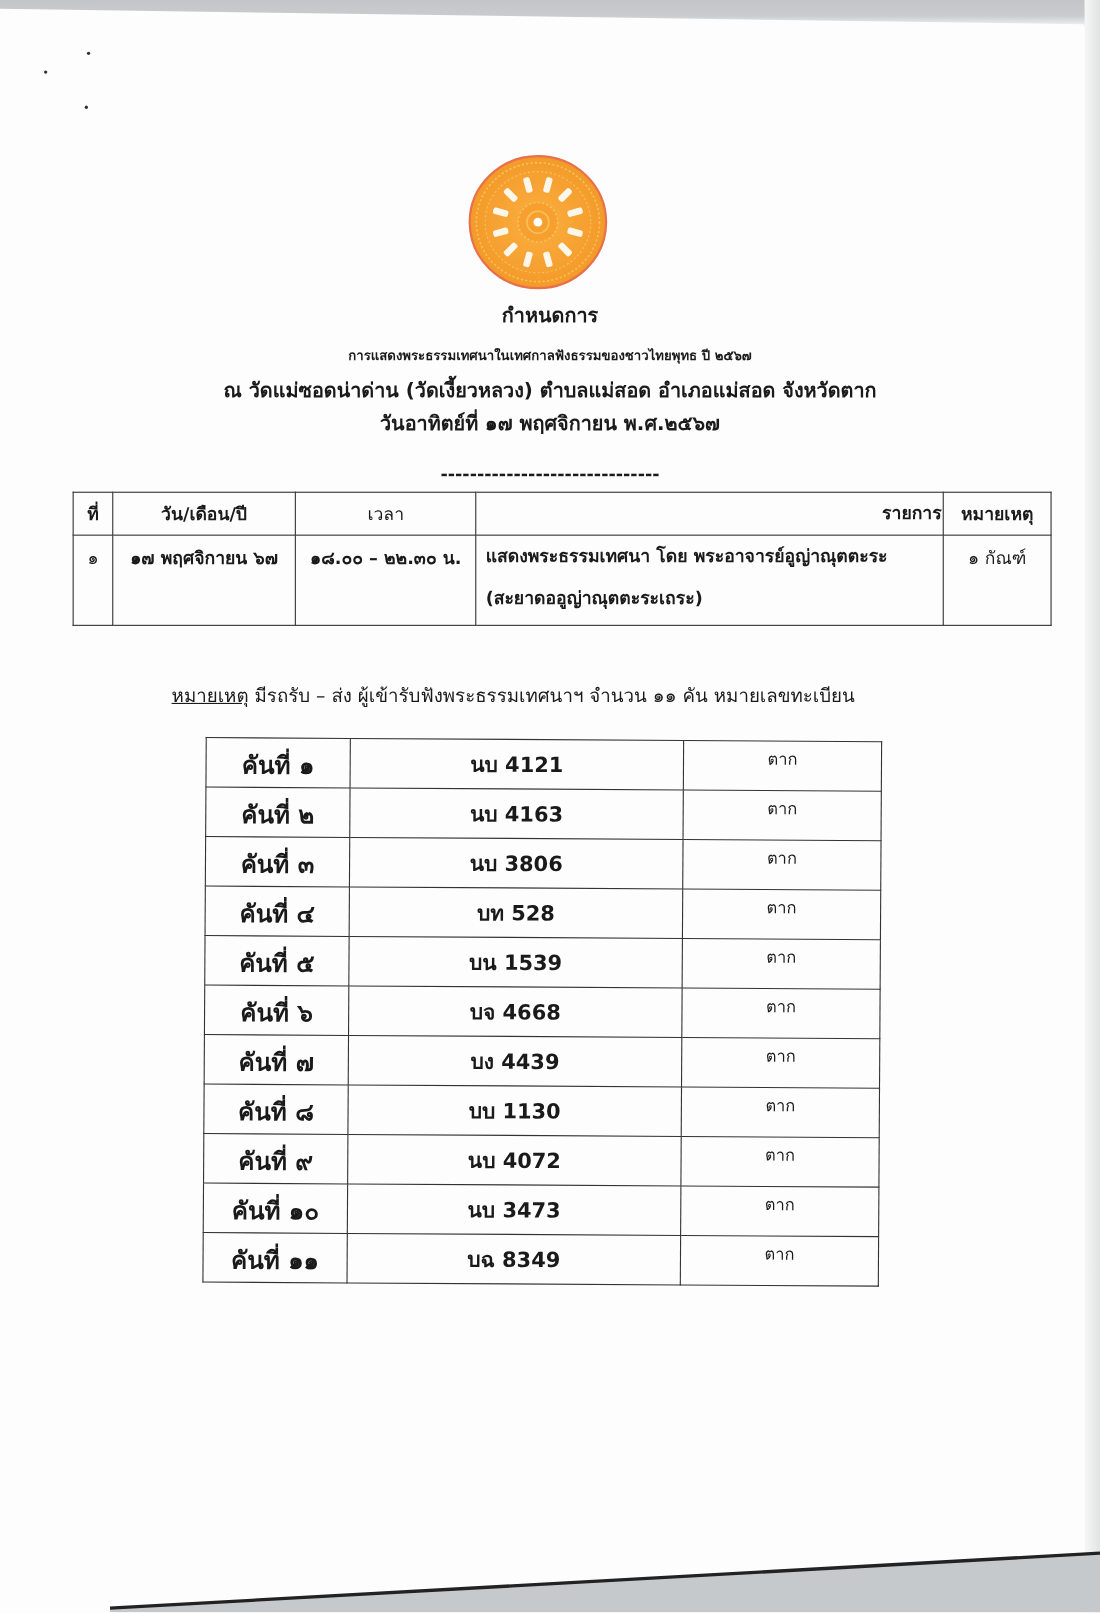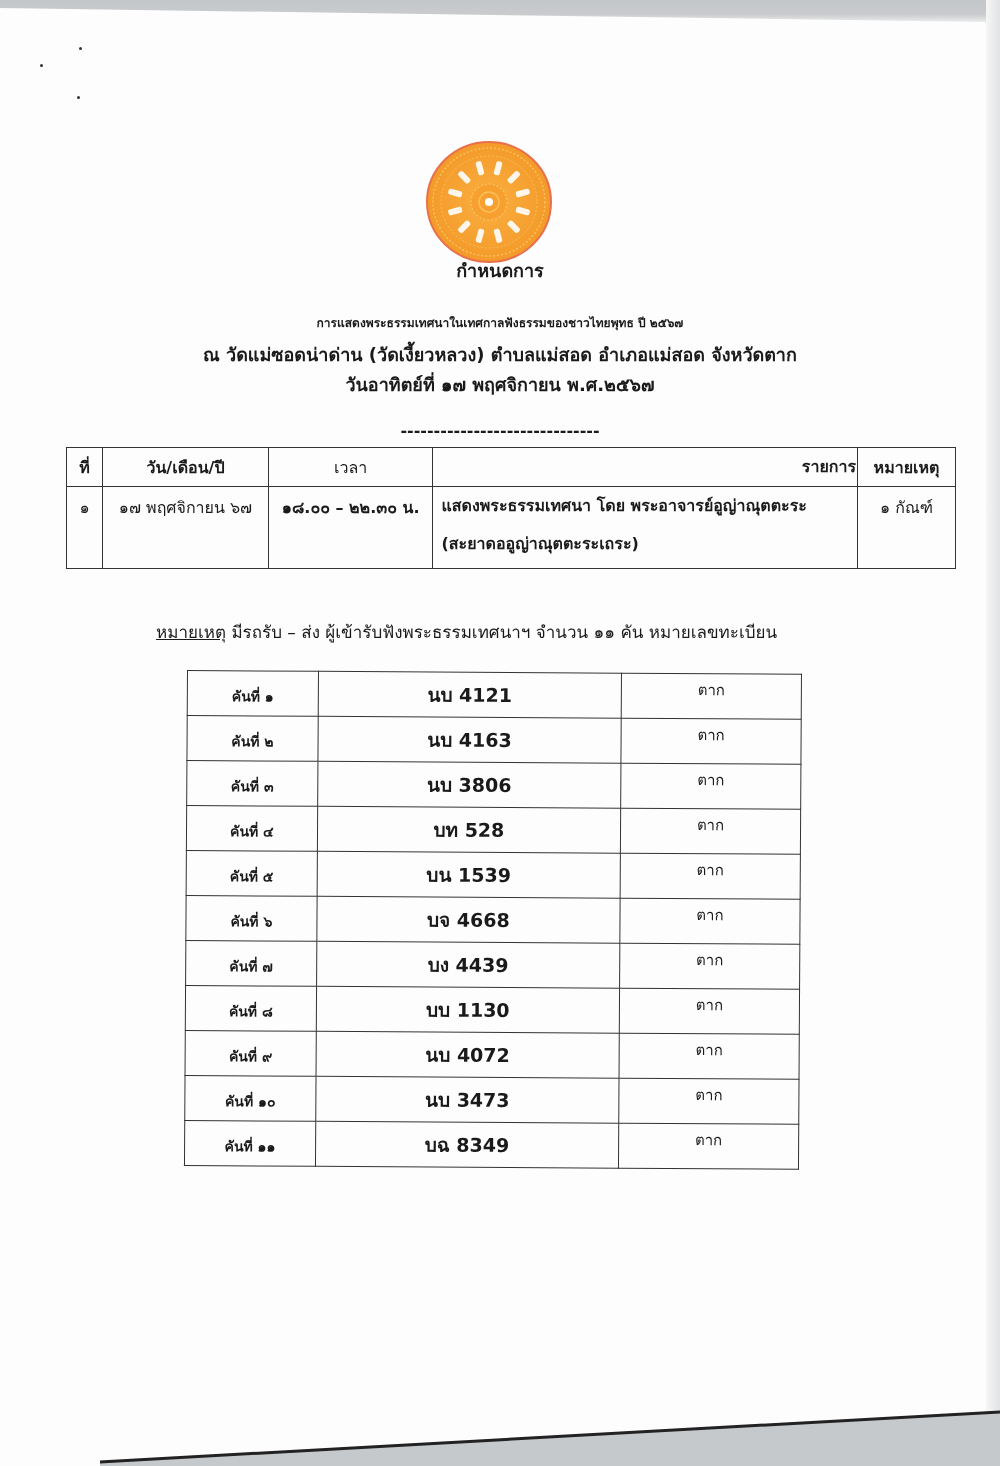--- a/index.html
+++ b/index.html
@@ -19,46 +19,46 @@
       background: linear-gradient(to right, #f6f6f6, #e2e3e4);
     }
     .scan-bottom-wrap { position: absolute; left: 0; top: 0; width: 1000px; height: 1466px; pointer-events: none; }
     .speck { position: absolute; width: 3px; height: 3px; background: #333; border-radius: 50%; }
 
     .logo {
       position: absolute; left: 425px; top: 140px; width: 128px; height: 124px;
     }
 
     .title-block { position: absolute; left: 0; width: 1000px; text-align: center; font-weight: bold; }
-    .t1 { top: 256px; font-size: 18px; }
+    .t1 { top: 272px; font-size: 18px; }
     .t2 { top: 313px; font-size: 12px; }
     .t3 { top: 340px; font-size: 18px; }
     .t4 { top: 370px; font-size: 18px; }
     .t5 { top: 421px; font-size: 16px; letter-spacing: 0; }
 
     table { border-collapse: collapse; position: absolute; }
     .sched { left: 66px; top: 447px; width: 890px; font-size: 16px; }
     .sched td, .sched th { border: 1.5px solid #333; vertical-align: top; }
     .sched th { height: 36px; font-weight: bold; vertical-align: middle; }
     .sched td { padding-top: 8px; height: 72px; }
     .c-num { width: 34px; text-align: center; }
-    .c-date { width: 166px; text-align: center; font-weight: normal; }
+    .c-date { width: 166px; text-align: center; font-weight: bold; }
     .c-time { width: 166px; text-align: center; font-weight: bold; }
     .c-item { width: 428px; font-weight: bold; padding-left: 8px; line-height: 38px; }
     .c-note { width: 96px; text-align: center; font-weight: normal; }
     .sched .c-item { padding-top: 0; }
 
     .note-line {
       position: absolute; left: 156px; top: 618px; font-size: 17px; font-weight: normal;
     }
     .note-line .lbl { text-decoration: underline; }
 
     .cars { left: 187px; top: 670px; width: 615px; font-size: 17px; transform: rotate(0.35deg); transform-origin: left top; }
     .cars td { border: 1.5px solid #333; height: 37px; }
-    .cars .v { width: 130px; text-align: center; font-weight: bold; font-size: 14px; padding-top: 6px; }
+    .cars .v { width: 130px; text-align: center; font-weight: bold; font-size: 22px; padding-top: 6px; }
     .cars .p { width: 305px; text-align: center; font-weight: bold; font-size: 19px; }
     .cars .pr { width: 180px; text-align: center; font-size: 15px; vertical-align: top; padding-top: 4px; }
   </style>
 </head>
 <body>
 
 <div class="scan-top"></div>
 <div class="scan-right"></div>
 <div class="scan-bottom-wrap">
   <svg width="1000" height="1466" style="position:absolute;left:0;top:0">

